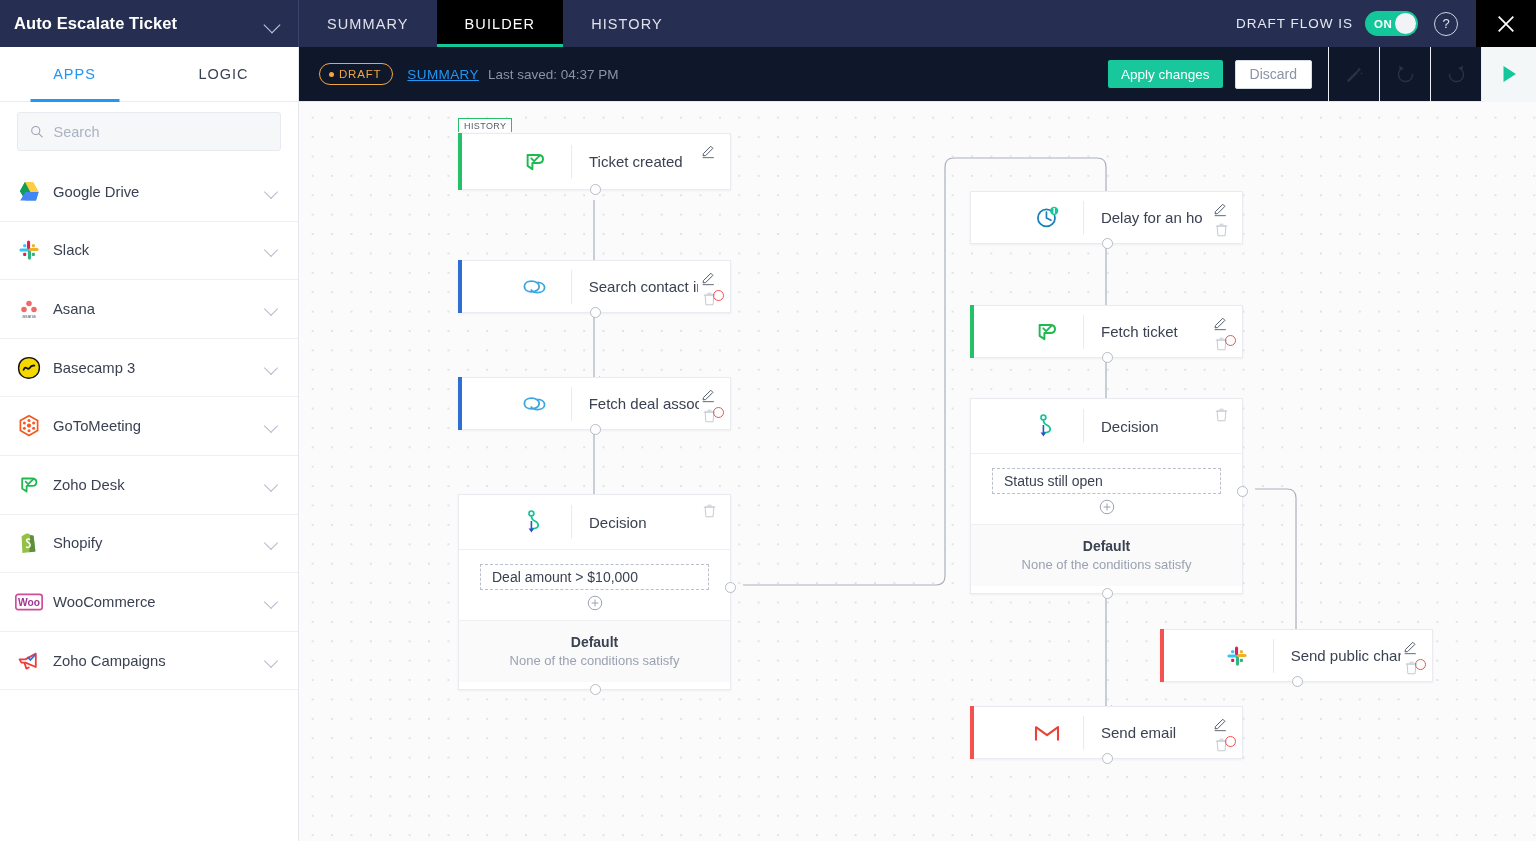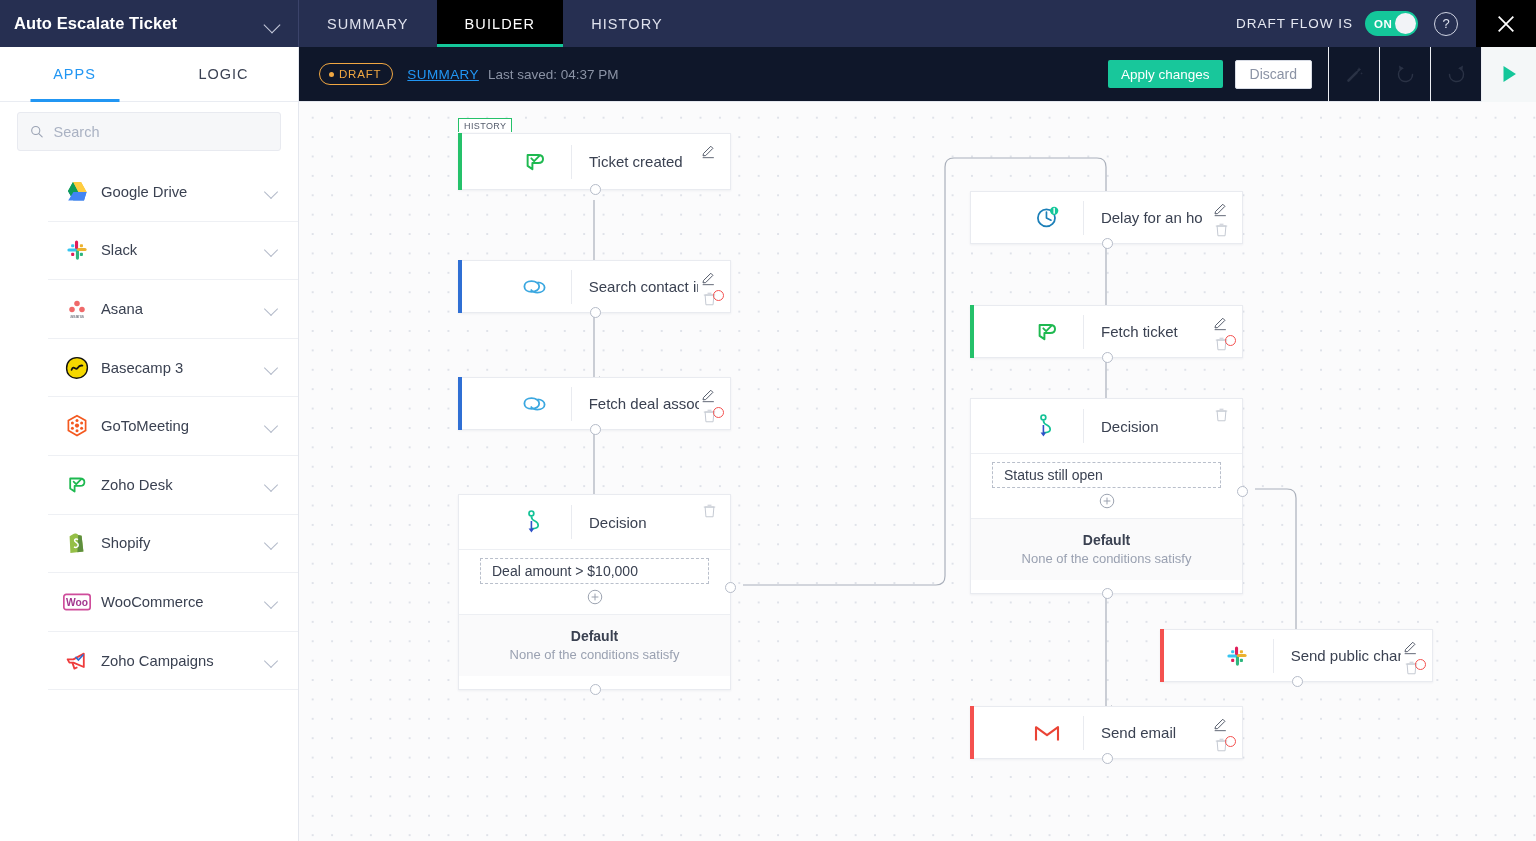--- a/index.html
+++ b/index.html
@@ -33,21 +33,21 @@
   
   .sidebar { position:absolute; left:0; top:47px; width:299px; height:794px; background:#fff; border-right:1px solid #e4e7ee; }
   .sidetabs { display:flex; height:55px; border-bottom:1px solid #e9ecf2; }
   .sidetab { flex:1; display:flex; align-items:center; justify-content:center; font-size:14.5px; letter-spacing:1px; color:#3b4253; position:relative; }
   .sidetab.active { color:#2196f3; }
   .sidetab.active::after { content:""; position:absolute; bottom:-1px; left:50%; transform:translateX(-50%); width:89px; height:3px; background:#2196f3; }
   .searchwrap { padding:10px 17px 12px 17px; }
   .searchbox { height:39px; background:#f6f7f9; border:1px solid #e8eaf0; border-radius:3px; display:flex; align-items:center; padding:0 12px; }
   .searchbox input { border:0; outline:0; background:transparent; font-family:inherit; font-size:14.5px; color:#96a0b5; width:100%; margin-left:10px; }
   .searchbox input::placeholder { color:#aab2c3; }
-  .applist { overflow:hidden;padding-left:48px; }
+  .applist { overflow:hidden; }
   .approw { height:58.6px; display:flex; align-items:center; padding:0 19px 0 14px; border-bottom:1px solid #eef0f4; }
   .appicon { width:30px; height:30px; flex:0 0 30px; display:flex; align-items:center; justify-content:center; margin-right:9px; }
   .appname { flex:1; font-size:14.8px; color:#3a4151; }
   .chev-s { width:14px; height:14px; position:relative; flex:0 0 14px; }
   .chev-s::before { content:""; position:absolute; left:1px; top:2px; width:9px; height:9px; border-right:1.4px solid #b3bac9; border-bottom:1.4px solid #b3bac9; transform:rotate(45deg); }
 
   
   .toolbar { position:absolute; left:299px; top:47px; width:1237px; height:55px; background:#0f172a; border-bottom:1px solid #e4e7ee; display:flex; align-items:center; }
   .draft { margin-left:20px; border:1px solid #f0a742; color:#f0a742; border-radius:12px; font-size:11.5px; letter-spacing:.8px; padding:4px 11px 4px 9px; display:flex; align-items:center; }
   .draft .dot { width:5px; height:5px; border-radius:50%; background:#f0a742; margin-right:5px; }
@@ -75,21 +75,21 @@
   .n-sep { width:1px; height:34px; background:#e9ebf0; }
   .n-title { padding-left:17px; font-size:15px; color:#3a4151; white-space:nowrap; overflow:hidden; }
   .n-acts { margin-left:auto; width:46px; height:100%; position:relative; }
   .ic-edit { position:absolute; right:14px; top:10px; }
   .ic-trash { position:absolute; right:14px; top:31px; }
   .ic-trash-top { position:absolute; right:14px; top:9px; }
   .err-dot { position:absolute; right:6px; top:29px; width:11px; height:11px; border-radius:50%; border:1.6px solid #f4514f; }
   .realtime { position:absolute; left:-1px; top:-16px; border:1px solid #25c16a; border-bottom:none; background:#fff;
     font-size:9px; letter-spacing:.4px; color:#555c6c; padding:2px 5px 1px 5px; }
   .port { position:absolute; width:11px; height:11px; border-radius:50%; background:#fff; border:1.4px solid #b6bcc9; }
-  .cond { margin:8px 21px 0 21px; height:26px; border:1.3px dashed #b9bfcb; display:flex; align-items:center; padding-left:11px; font-size:14px; color:#3a4151; background:#fff; }
+  .cond { margin:14px 21px 0 21px; height:26px; border:1.3px dashed #b9bfcb; display:flex; align-items:center; padding-left:11px; font-size:14px; color:#3a4151; background:#fff; }
   .plus { display:flex; justify-content:center; margin:5px 0 9px 0; }
   .dec-default { border-top:1px solid #edeff3; background:#fafafb; padding:13px 0 14px 0; text-align:center; }
   .dec-default .d1 { font-size:14px; font-weight:bold; color:#3a4151; }
   .dec-default .d2 { font-size:13px; color:#9aa1b1; margin-top:3px; }
 </style>
 </head>
 <body>
 
 <div class="app">
 

